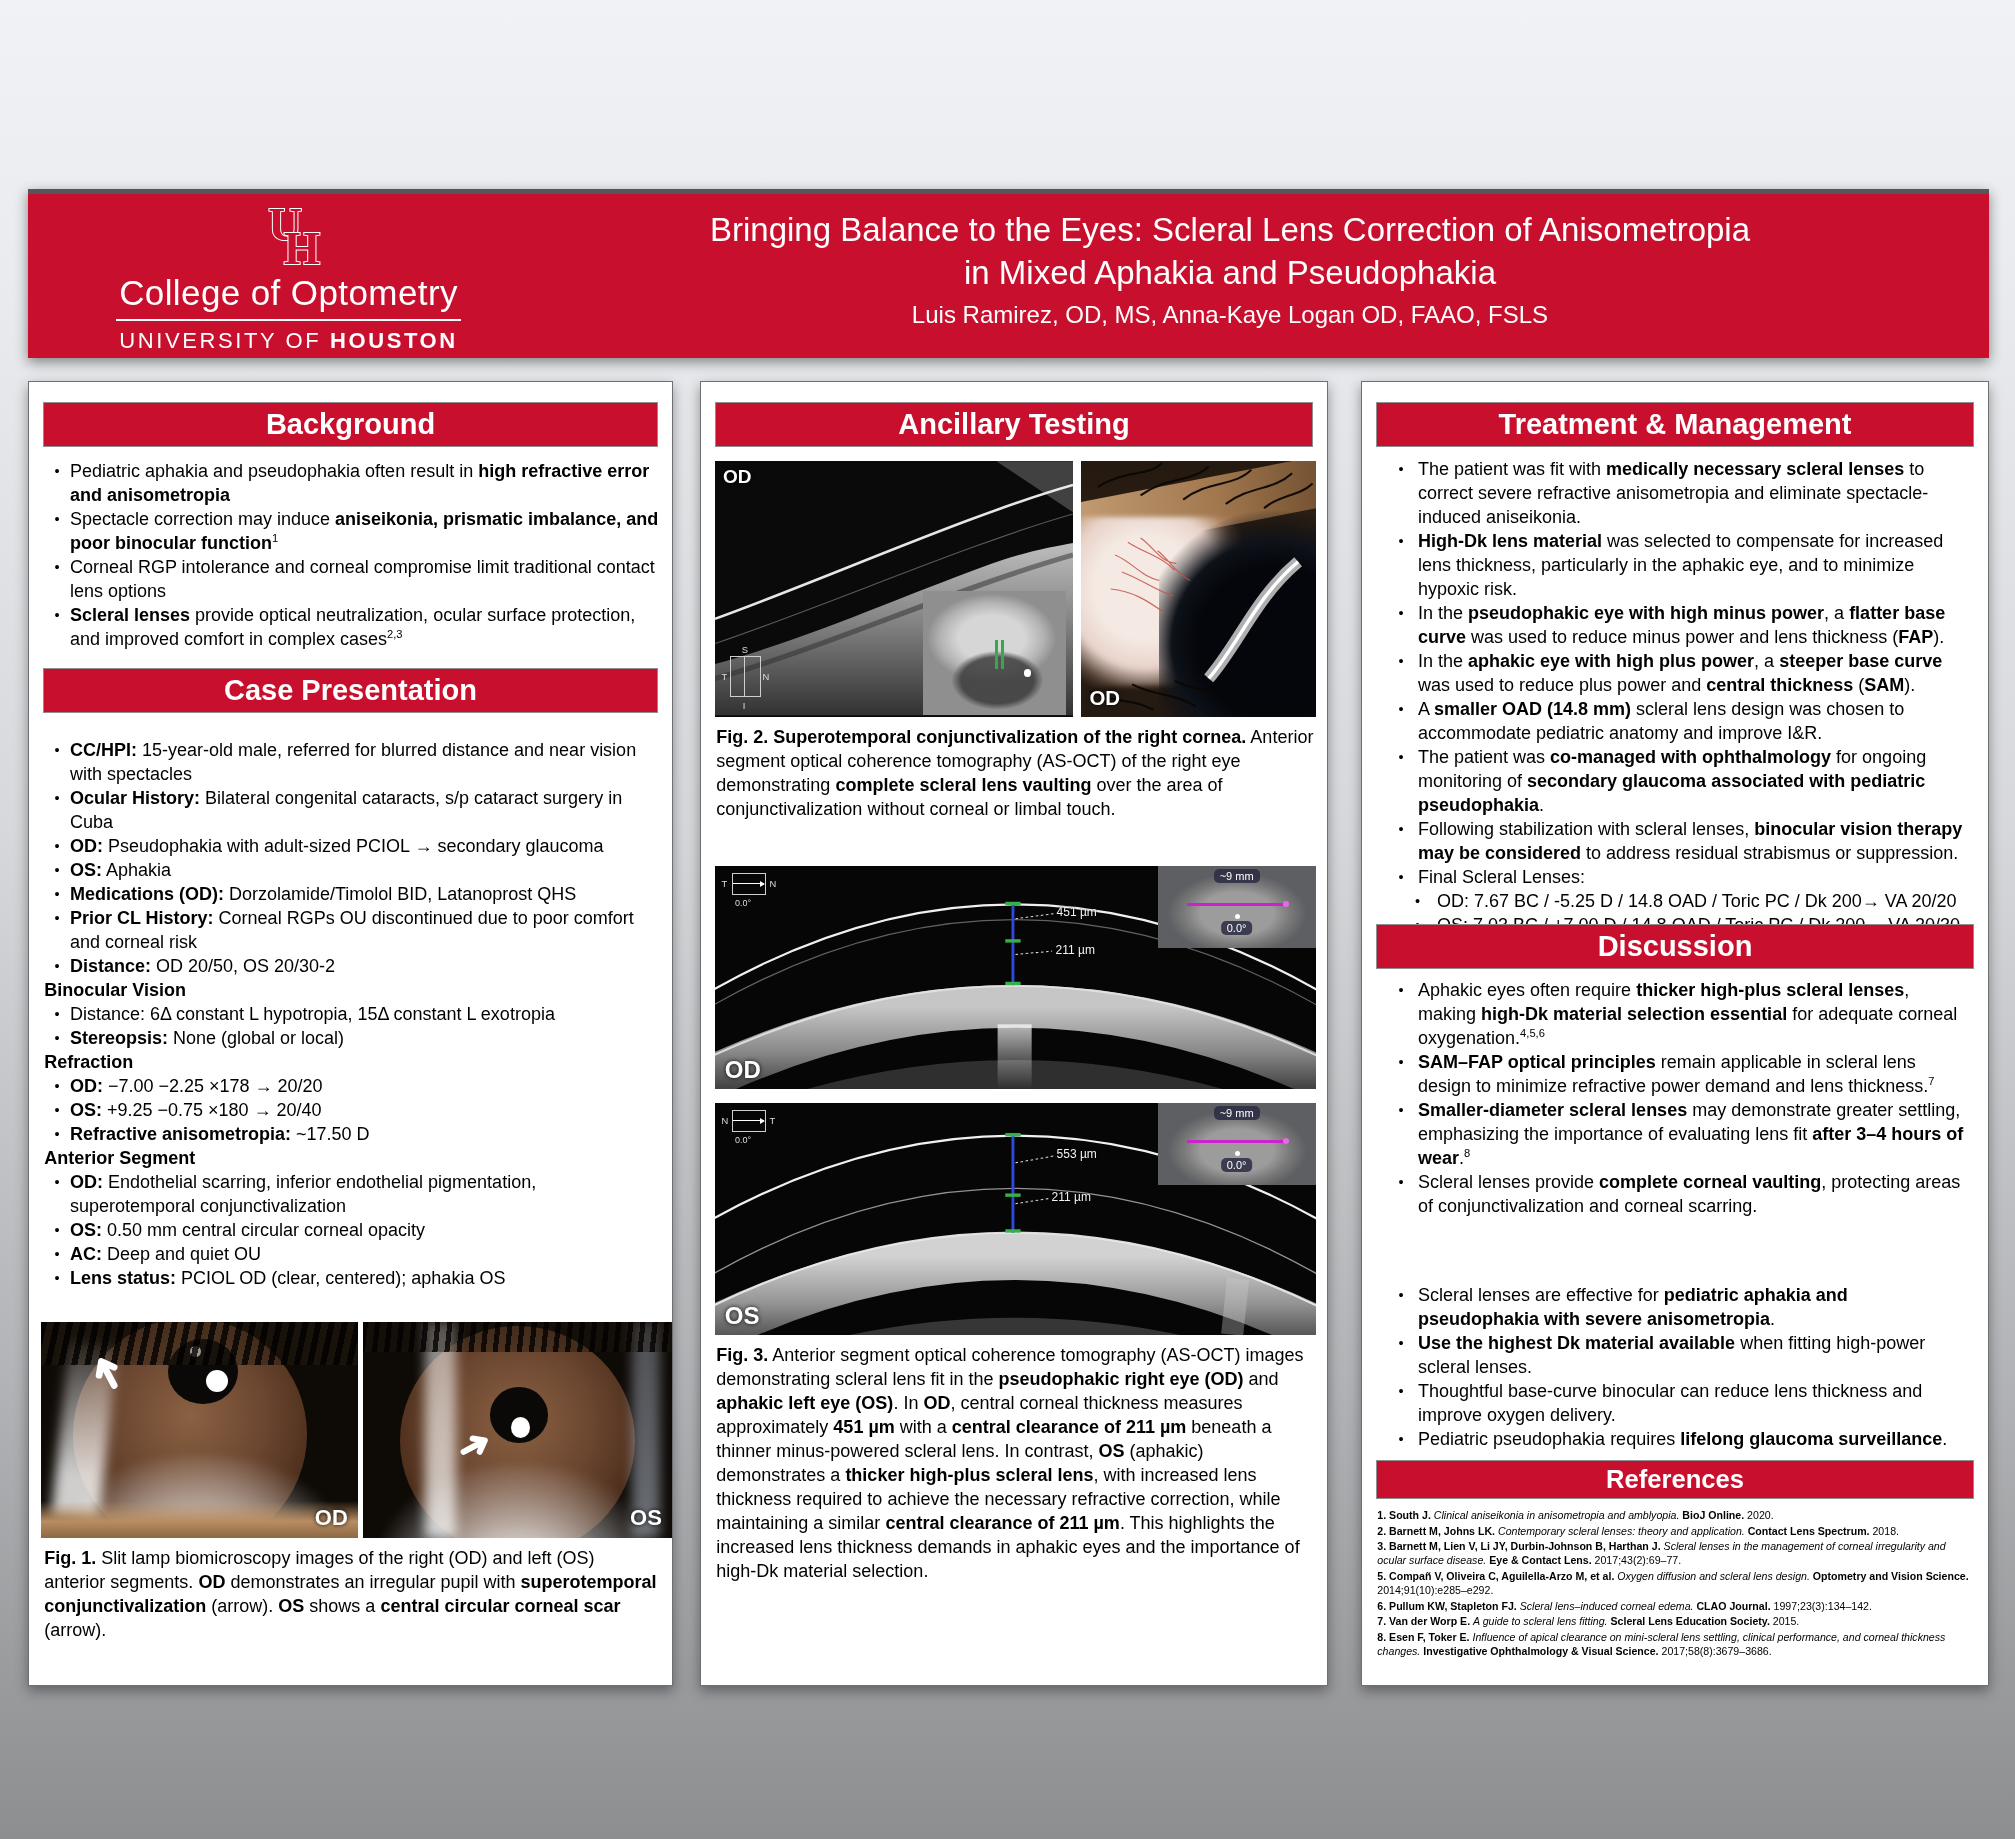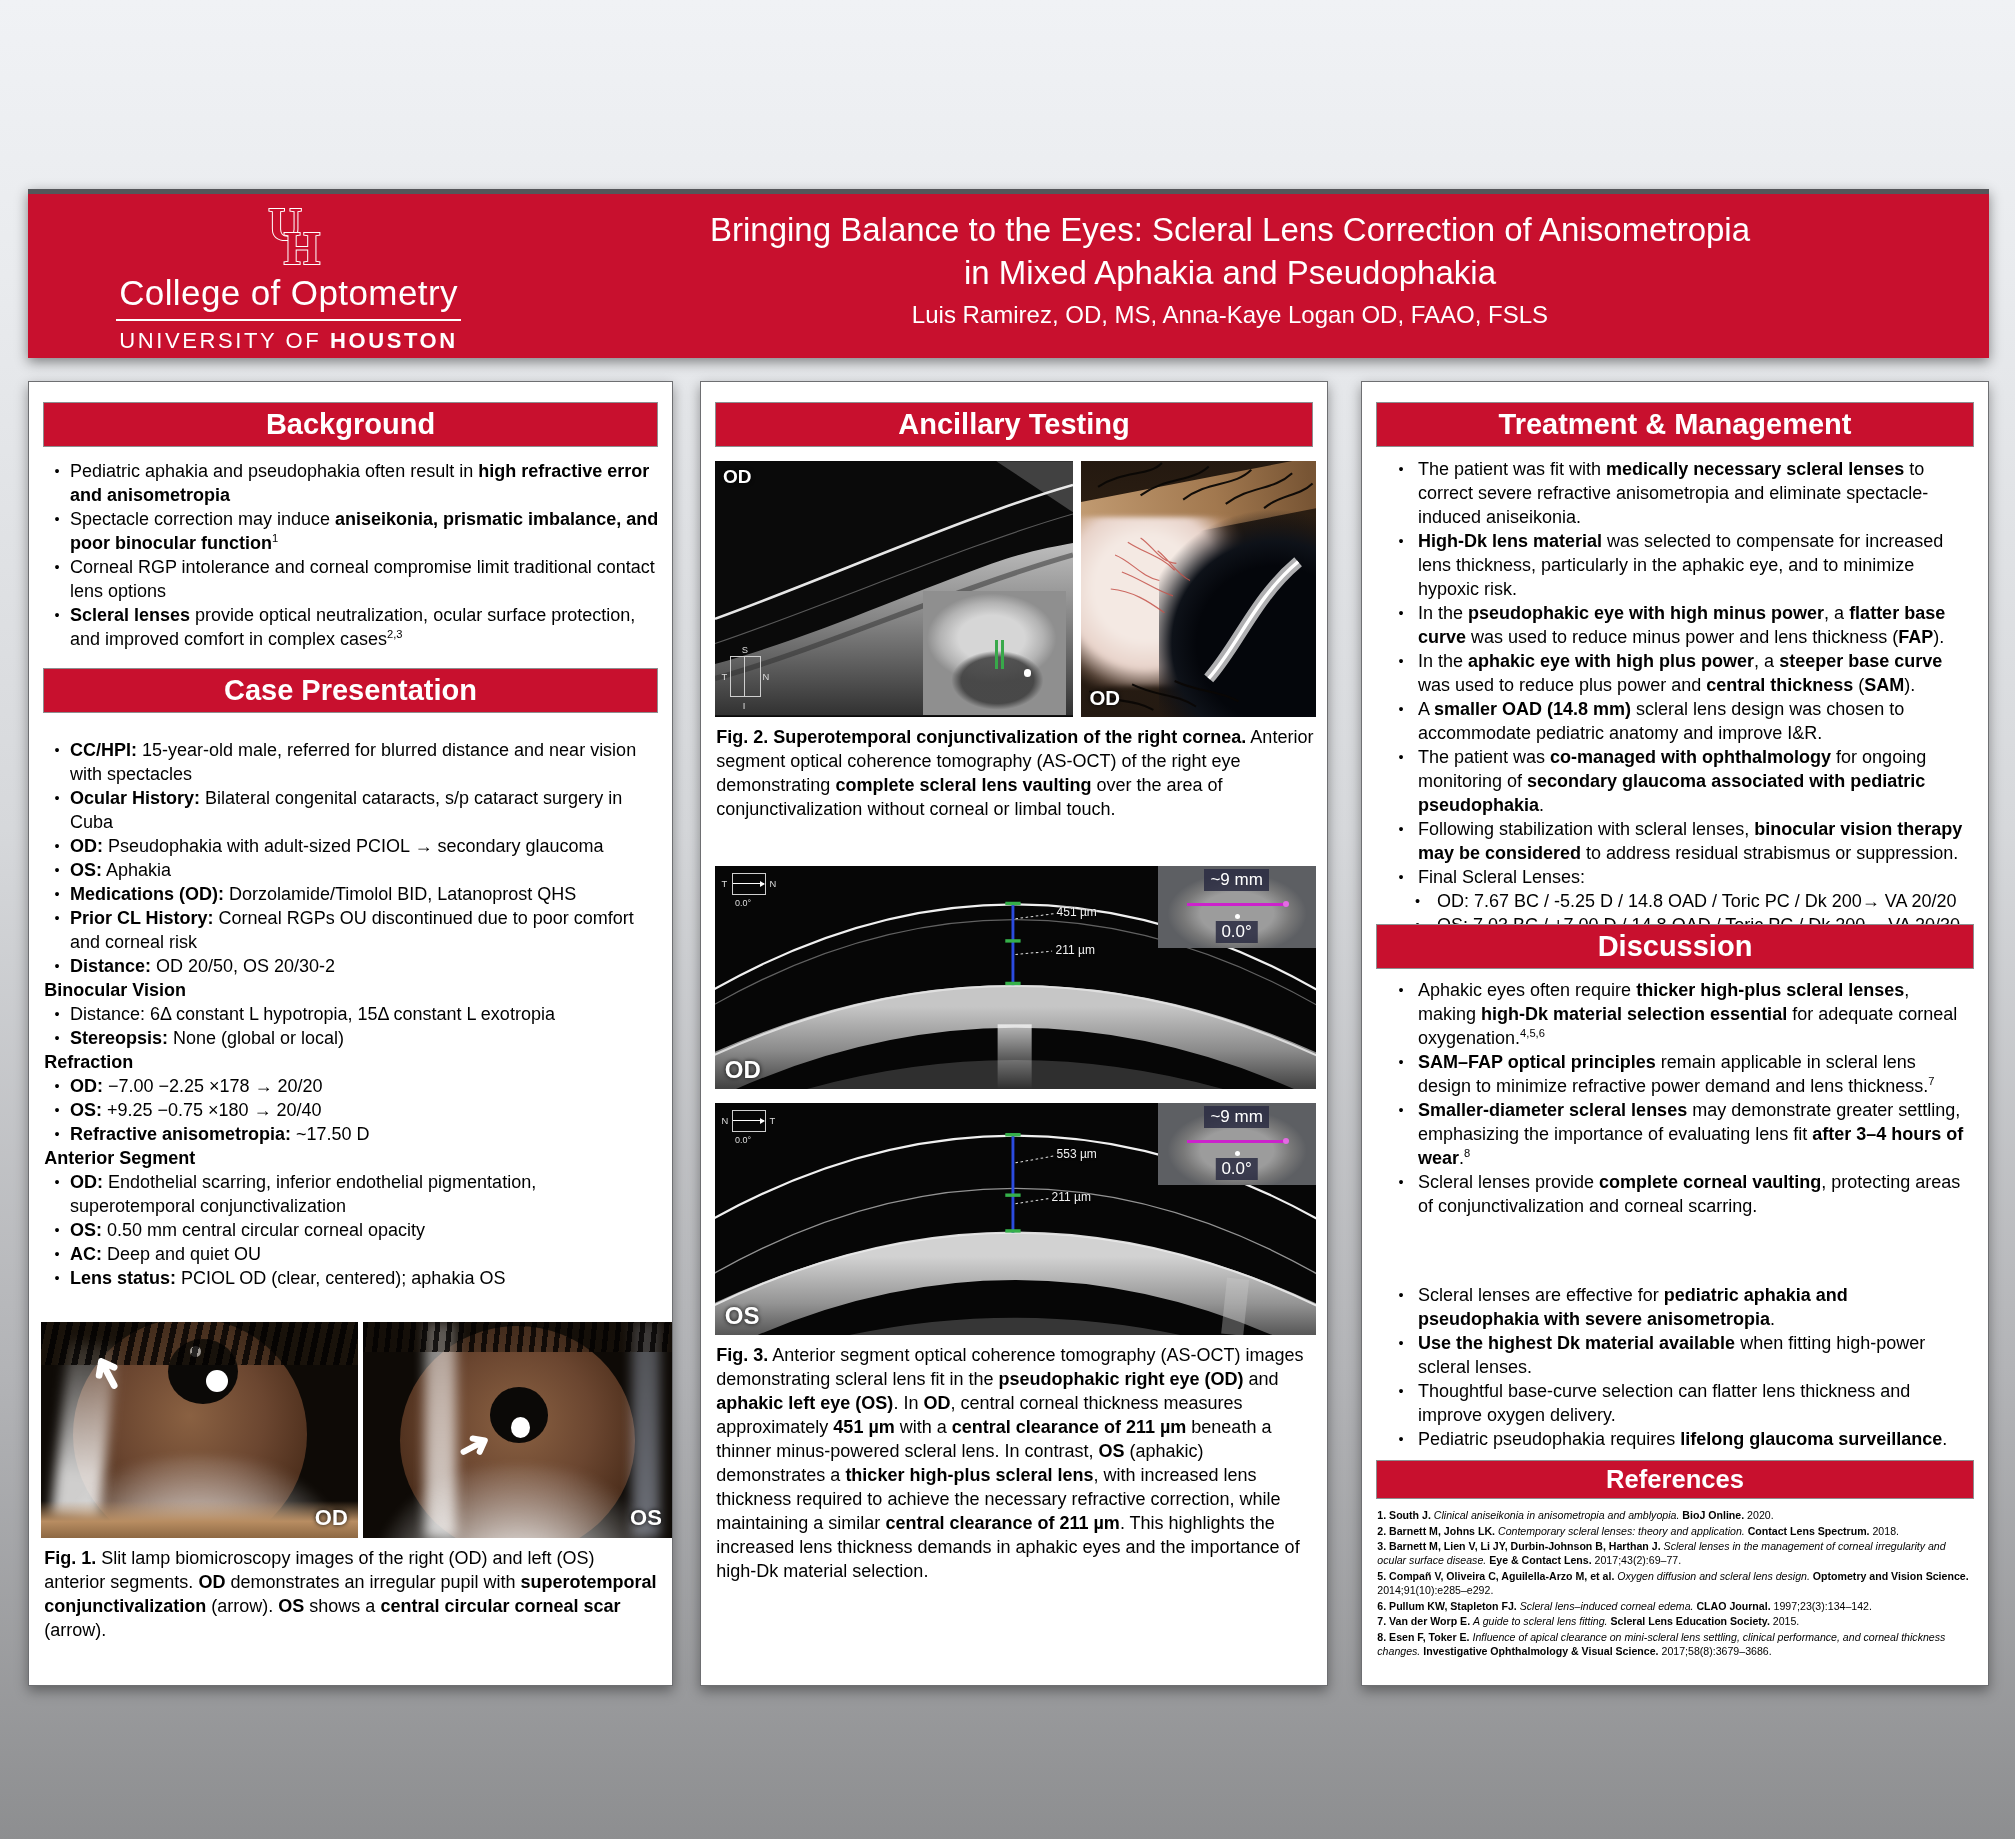--- a/index.html
+++ b/index.html
@@ -90,22 +90,22 @@
   .brow-band{position:absolute;left:-6%;top:7%;width:115%;height:20%;transform:rotate(-11deg);
     background:linear-gradient(95deg,#c9a176 5%,#a87d52 55%,#7c5836 90%);opacity:.95}
   .iris-dark{position:absolute;right:-18%;bottom:-14%;width:85%;height:95%;
     background:radial-gradient(circle at 58% 55%,#04060b 0 44%,#0e1219 58%,rgba(10,13,20,.4) 68%,transparent 76%)}
 
   
   .oct{background:#050505}
   .meas{position:absolute;color:#f2f2f2;font-size:12px;z-index:5;text-shadow:0 0 2.6px #000}
   .oct-inset{position:absolute;right:0;top:0;width:158px;height:82px;z-index:5;text-align:center;
     background:radial-gradient(ellipse 55% 62% at 50% 58%,#9c9c9c 0 42%,#787878 62%,#5d5f63 80%),#54565a}
-  .chip{display:inline-block;background:rgba(42,44,66,.85);color:#fff;font-size:17px;
-    padding:0.9px 6px;border-radius:0}
+  .chip{display:inline-block;background:rgba(42,44,66,.85);color:#fff;font-size:11px;
+    padding:0.9px 6px;border-radius:5px}
   .oct-inset .chip1{margin-top:3.4px}
   .scanline{position:absolute;left:29px;top:37px;width:101px;height:2.6px;background:#cc22cc}
   .scanline:after{content:"";position:absolute;right:-1.7px;top:-1.7px;width:6px;height:6px;border-radius:50%;background:#e36be3}
   .oct-inset .cdot{position:absolute;left:77px;top:48px;width:5.1px;height:5.1px;border-radius:50%;background:#fff}
   .oct-inset .chip2{position:absolute;left:50%;transform:translateX(-50%);top:55px}
   .compass-h{position:absolute;left:6.8px;top:5.1px;z-index:5;color:#ddd;font-size:9.4px;width:73px}
   .compass-h .box{position:absolute;left:10.2px;top:1.7px;width:34px;height:22px;border:0.9px solid #cfcfcf}
   .compass-h .ar{position:absolute;left:12px;top:12px;width:31px;height:0.9px;background:#fff}
   .compass-h .ar:after{content:"";position:absolute;right:-0.9px;top:-2.6px;border-left:5.1px solid #fff;border-top:3px solid transparent;border-bottom:3px solid transparent}
   .compass-h .cl{position:absolute;left:0;top:6.8px}
@@ -467,21 +467,21 @@
       <div class="li bullet">
         <span class="marker">•</span>
         <span class="txt">Scleral lenses are effective for <span class="b">pediatric aphakia and pseudophakia with severe anisometropia</span>.</span>
       </div>
       <div class="li bullet">
         <span class="marker">•</span>
         <span class="txt"><span class="b">Use the highest Dk material available</span> when fitting high-power scleral lenses.</span>
       </div>
       <div class="li bullet">
         <span class="marker">•</span>
-        <span class="txt">Thoughtful base-curve selection can flatter lens thickness and improve oxygen delivery.</span>
+        <span class="txt">Thoughtful base-curve binocular can reduce lens thickness and improve oxygen delivery.</span>
       </div>
       <div class="li bullet">
         <span class="marker">•</span>
         <span class="txt">Pediatric pseudophakia requires <span class="b">lifelong glaucoma surveillance</span>.</span>
       </div>
     </div>
 
   <div class="bar" style="top:1078px;height:39px;font-size:25.6px">References</div>
   <div class="list" style="top:1126px;left:15.3px;right:13.6px">
       <div class="li ref"><span class="b">1. South J.</span> <span class="it">Clinical aniseikonia in anisometropia and amblyopia.</span> <span class="b">BioJ Online.</span> 2020.</div>

